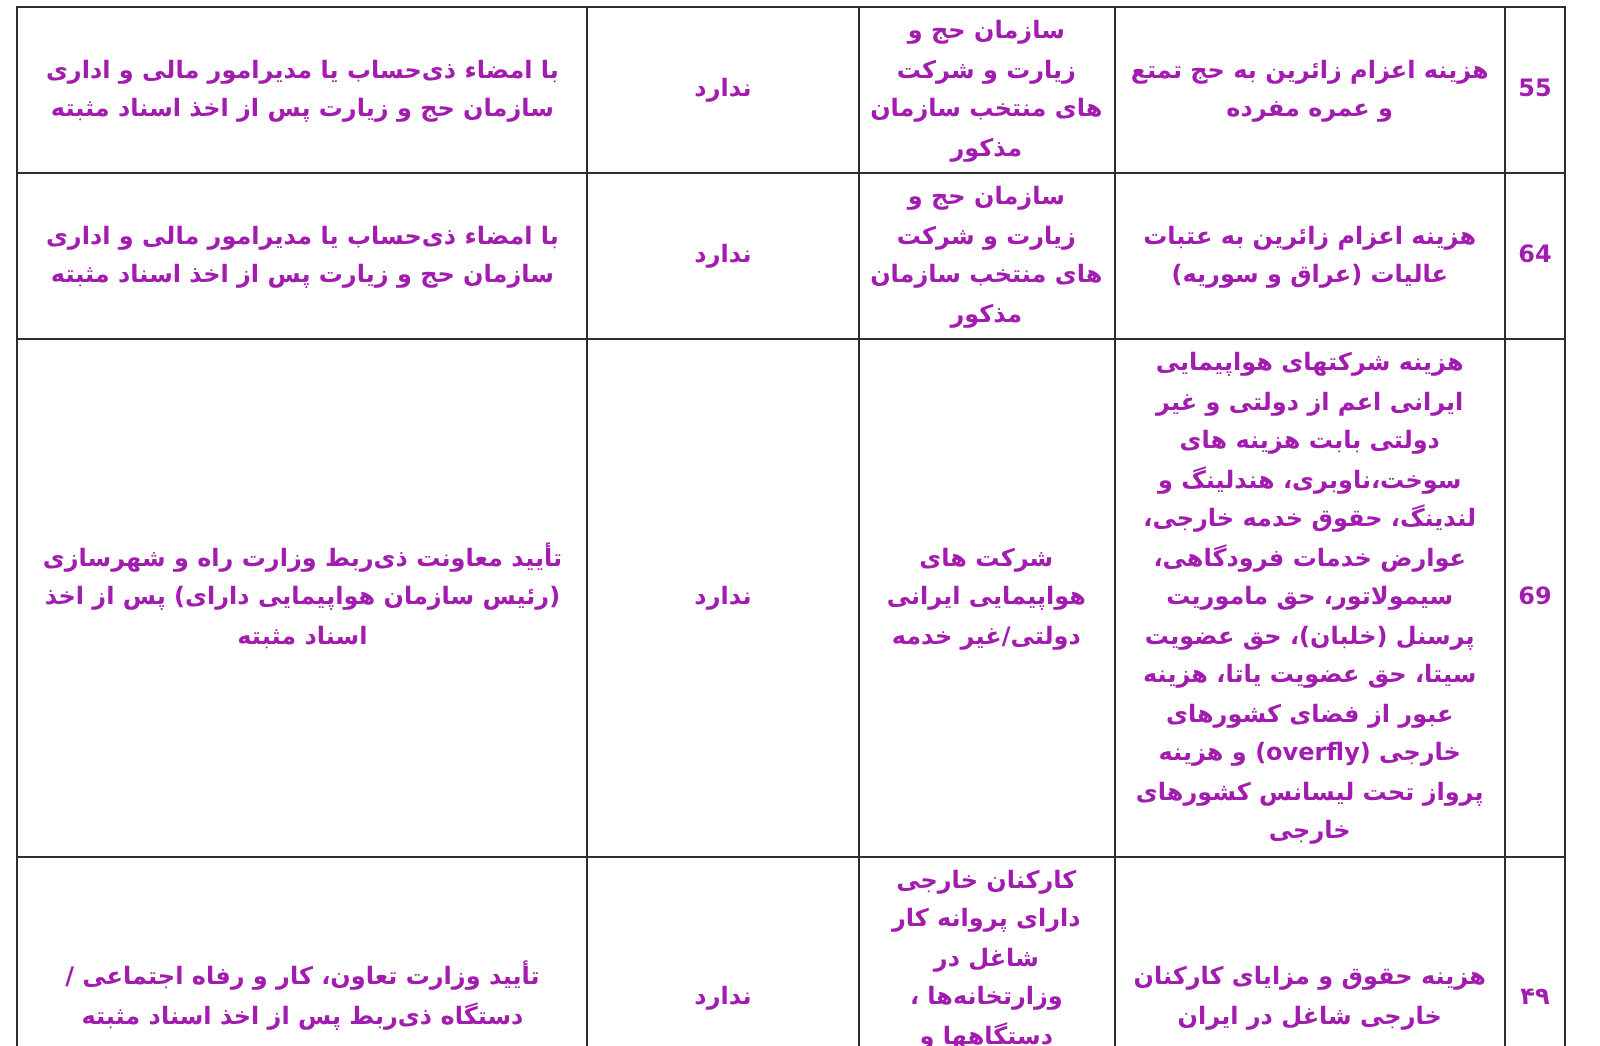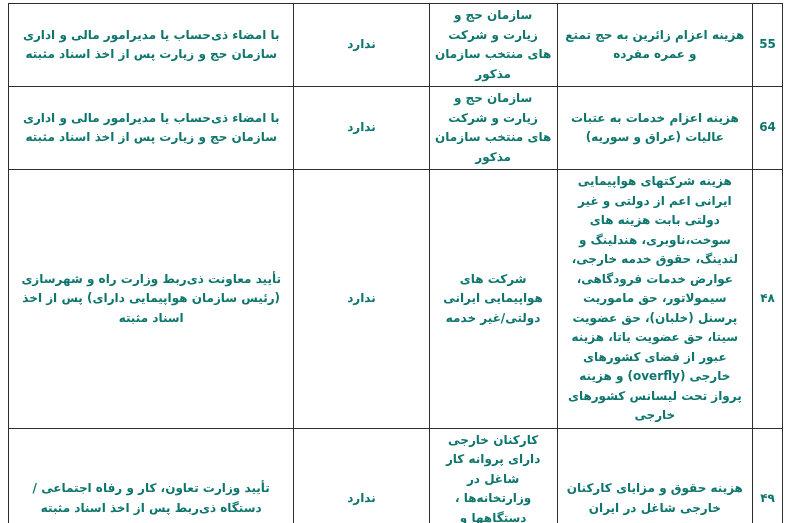--- a/index.html
+++ b/index.html
@@ -24,21 +24,21 @@
     width: 775px;
     direction: rtl;
     border-collapse: collapse;
     table-layout: fixed;
     background: #ffffff;
   }
   table.doc-table td {
     border: 1.5px solid #2e2e2e;
     vertical-align: middle;
     text-align: center;
-    color: #0f766e;
+    color: #a21caf;
     font-size: 12px;
     font-weight: 700;
     line-height: 19.5px;
     padding: 2px 5px;
     word-wrap: break-word;
     overflow: hidden;
   }
   
   col.col-num        { width: 30px; }
   col.col-title      { width: 195px; }
@@ -68,27 +68,27 @@
     <tbody>
       <tr class="r46">
         <td class="num-cell">55</td>
         <td>هزینه اعزام زائرین به حج تمتع و عمره مفرده</td>
         <td>سازمان حج و زیارت و شرکت های منتخب سازمان مذکور</td>
         <td>ندارد</td>
         <td>با امضاء ذی‌حساب یا مدیرامور مالی و اداری سازمان حج و زیارت پس از اخذ اسناد مثبته</td>
       </tr>
       <tr class="r47">
         <td class="num-cell">64</td>
-        <td>هزینه اعزام خدمات به عتبات عالیات (عراق و سوریه)</td>
+        <td>هزینه اعزام زائرین به عتبات عالیات (عراق و سوریه)</td>
         <td>سازمان حج و زیارت و شرکت های منتخب سازمان مذکور</td>
         <td>ندارد</td>
         <td>با امضاء ذی‌حساب یا مدیرامور مالی و اداری سازمان حج و زیارت پس از اخذ اسناد مثبته</td>
       </tr>
       <tr class="r48">
-        <td class="num-cell">۴۸</td>
+        <td class="num-cell">69</td>
         <td>هزینه شرکتهای هواپیمایی ایرانی اعم از دولتی و غیر دولتی بابت هزینه های سوخت،ناوبری، هندلینگ و لندینگ، حقوق خدمه خارجی، عوارض خدمات فرودگاهی، سیمولاتور، حق ماموریت پرسنل (خلبان)، حق عضویت سیتا، حق عضویت یاتا، هزینه عبور از فضای کشورهای خارجی (overfly) و هزینه پرواز تحت لیسانس کشورهای خارجی</td>
         <td>شرکت های هواپیمایی ایرانی دولتی/غیر خدمه</td>
         <td>ندارد</td>
         <td>تأیید معاونت ذی‌ربط وزارت راه و شهرسازی (رئیس سازمان هواپیمایی دارای) پس از اخذ اسناد مثبته</td>
       </tr>
       <tr class="r49">
         <td class="num-cell">۴۹</td>
         <td>هزینه حقوق و مزایای کارکنان خارجی شاغل در ایران</td>
         <td>کارکنان خارجی دارای پروانه کار شاغل در وزارتخانه‌ها ، دستگاهها و شرکتهای دولتی، تعاونی و خصوصی</td>
         <td>ندارد</td>

